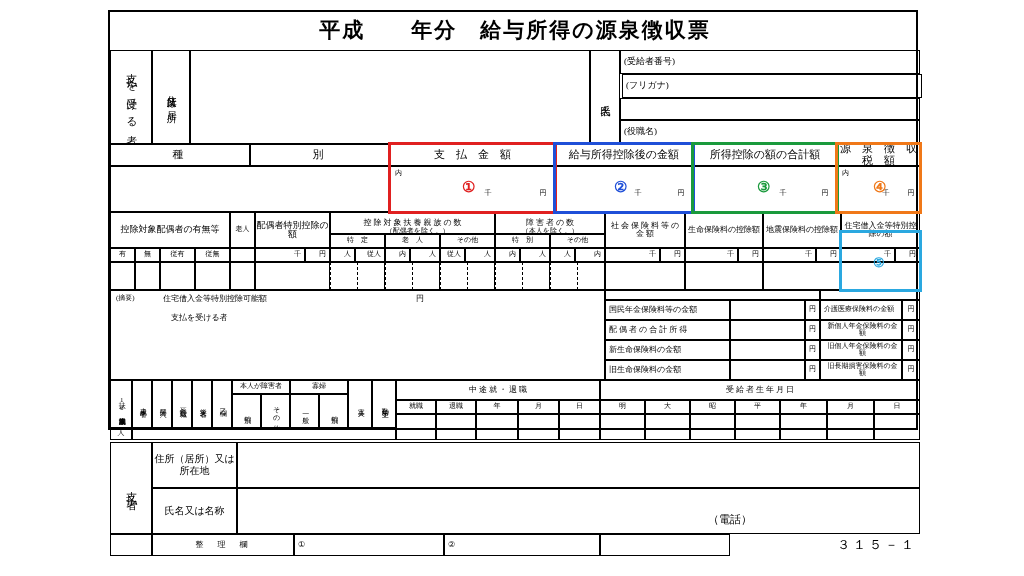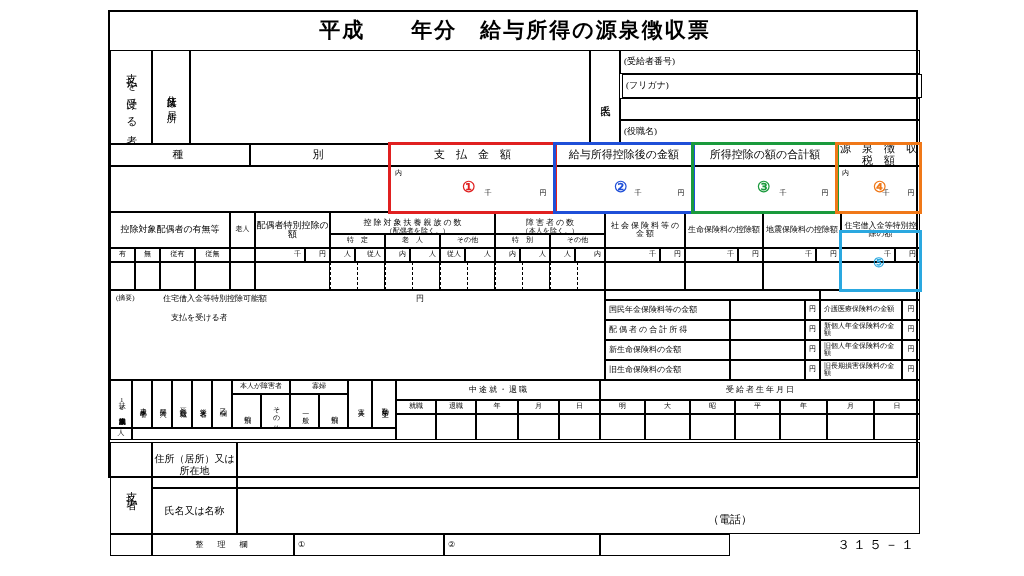--- a/index.html
+++ b/index.html
@@ -1,27 +1,27 @@
 <!DOCTYPE html>
 <html><head>
 <meta charset="utf-8">
 <style>
   html,body{margin:0;padding:0;background:#ffffff;}
   body{width:1024px;height:576px;font-family:"Liberation Serif",serif;color:#000;}
   #sheet{position:relative;width:1024px;height:576px;overflow:hidden;background:#fff;}
 
-  .form{position:absolute;left:108px;top:10px;width:810px;height:468px;border:2px solid #000;box-sizing:border-box;background:#fff;}
+  .form{position:absolute;left:108px;top:10px;width:810px;height:420px;border:2px solid #000;box-sizing:border-box;background:#fff;}
 
   .title{position:absolute;left:0;top:4px;width:810px;text-align:center;font-size:21px;font-weight:bold;letter-spacing:2px;}
 
   
   .c{position:absolute;box-sizing:border-box;font-size:9px;line-height:1.05;display:flex;align-items:center;justify-content:center;text-align:center;overflow:hidden;}
   .b{border:1px solid #000;}
   .bdash{border-left:1px dashed #000;}
-  .left{justify-content:flex-start;padding-left:3px;text-align:left;}
+  .left{justify-content:flex-start;padding-left:3px;text-align:center;}
   .right{justify-content:flex-end;padding-right:3px;text-align:right;}
   .vert{writing-mode:vertical-rl;text-orientation:upright;letter-spacing:4px;}
   .vert2{writing-mode:vertical-rl;text-orientation:upright;letter-spacing:1px;}
   .sm{font-size:8px;}
   .xs{font-size:7px;}
   .lg{font-size:11px;}
   .sp{letter-spacing:4px;}
 
   
   .hl{position:absolute;box-sizing:border-box;border-width:3px;border-style:solid;background:transparent;pointer-events:none;}

